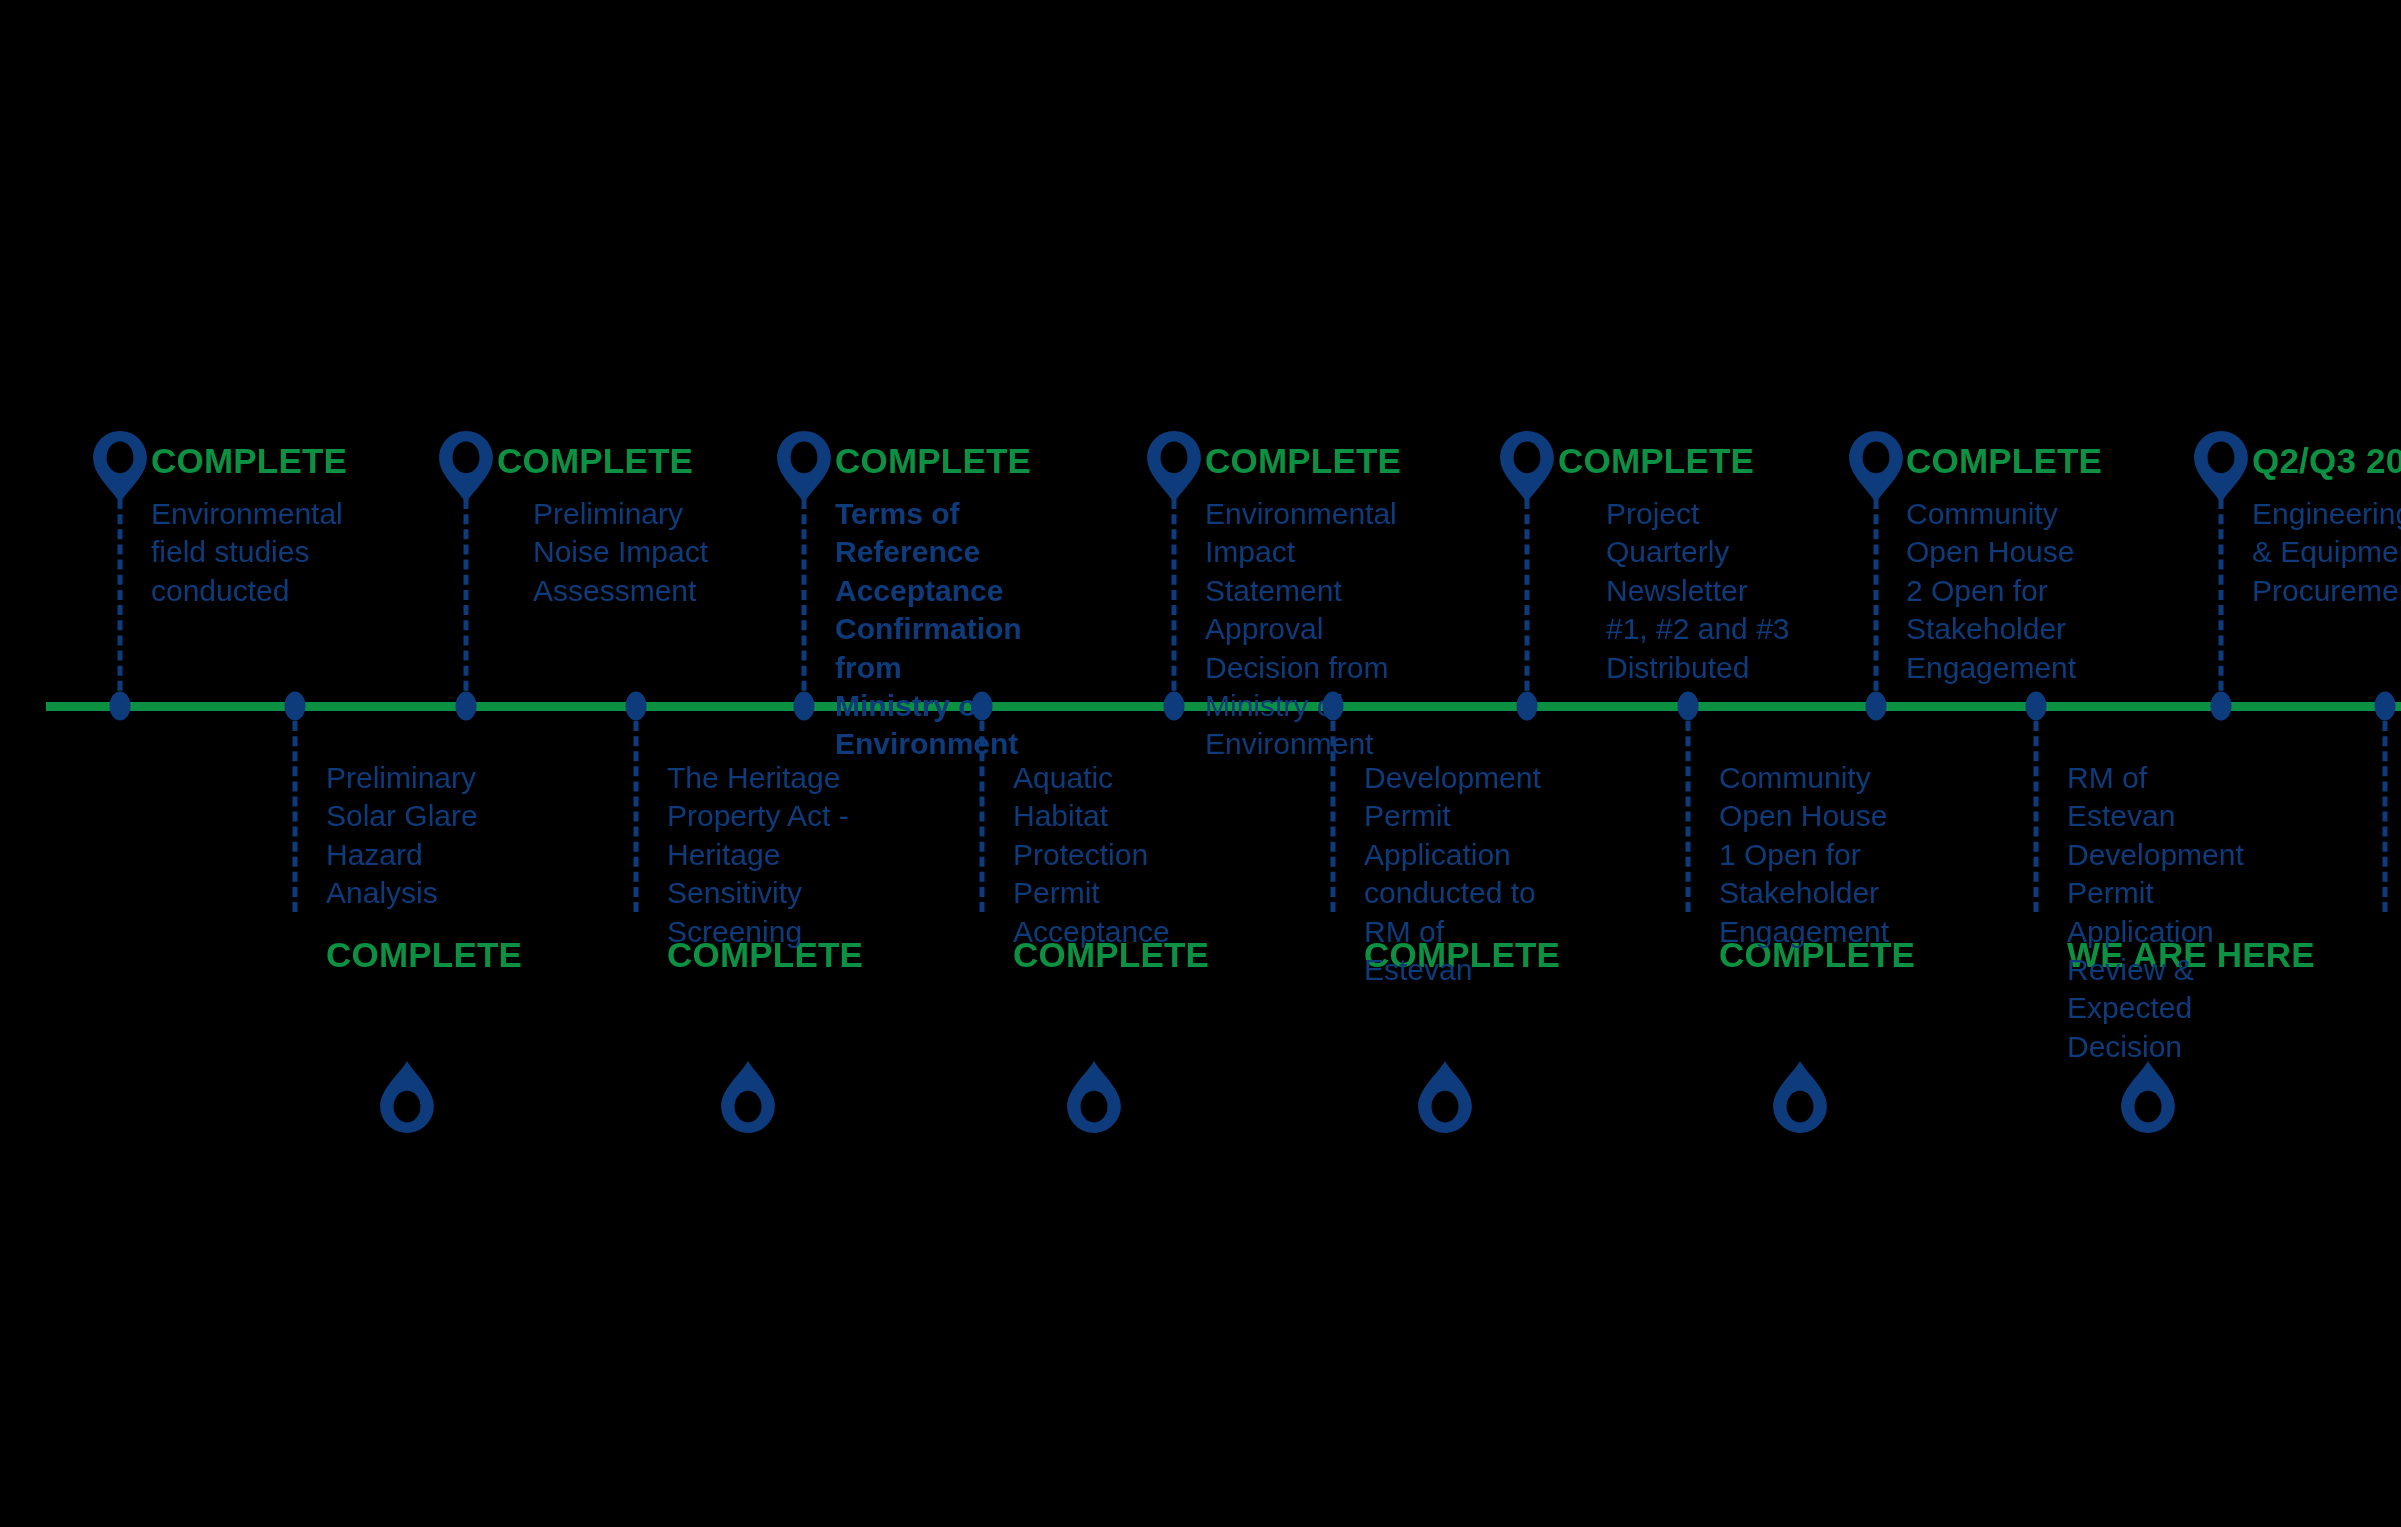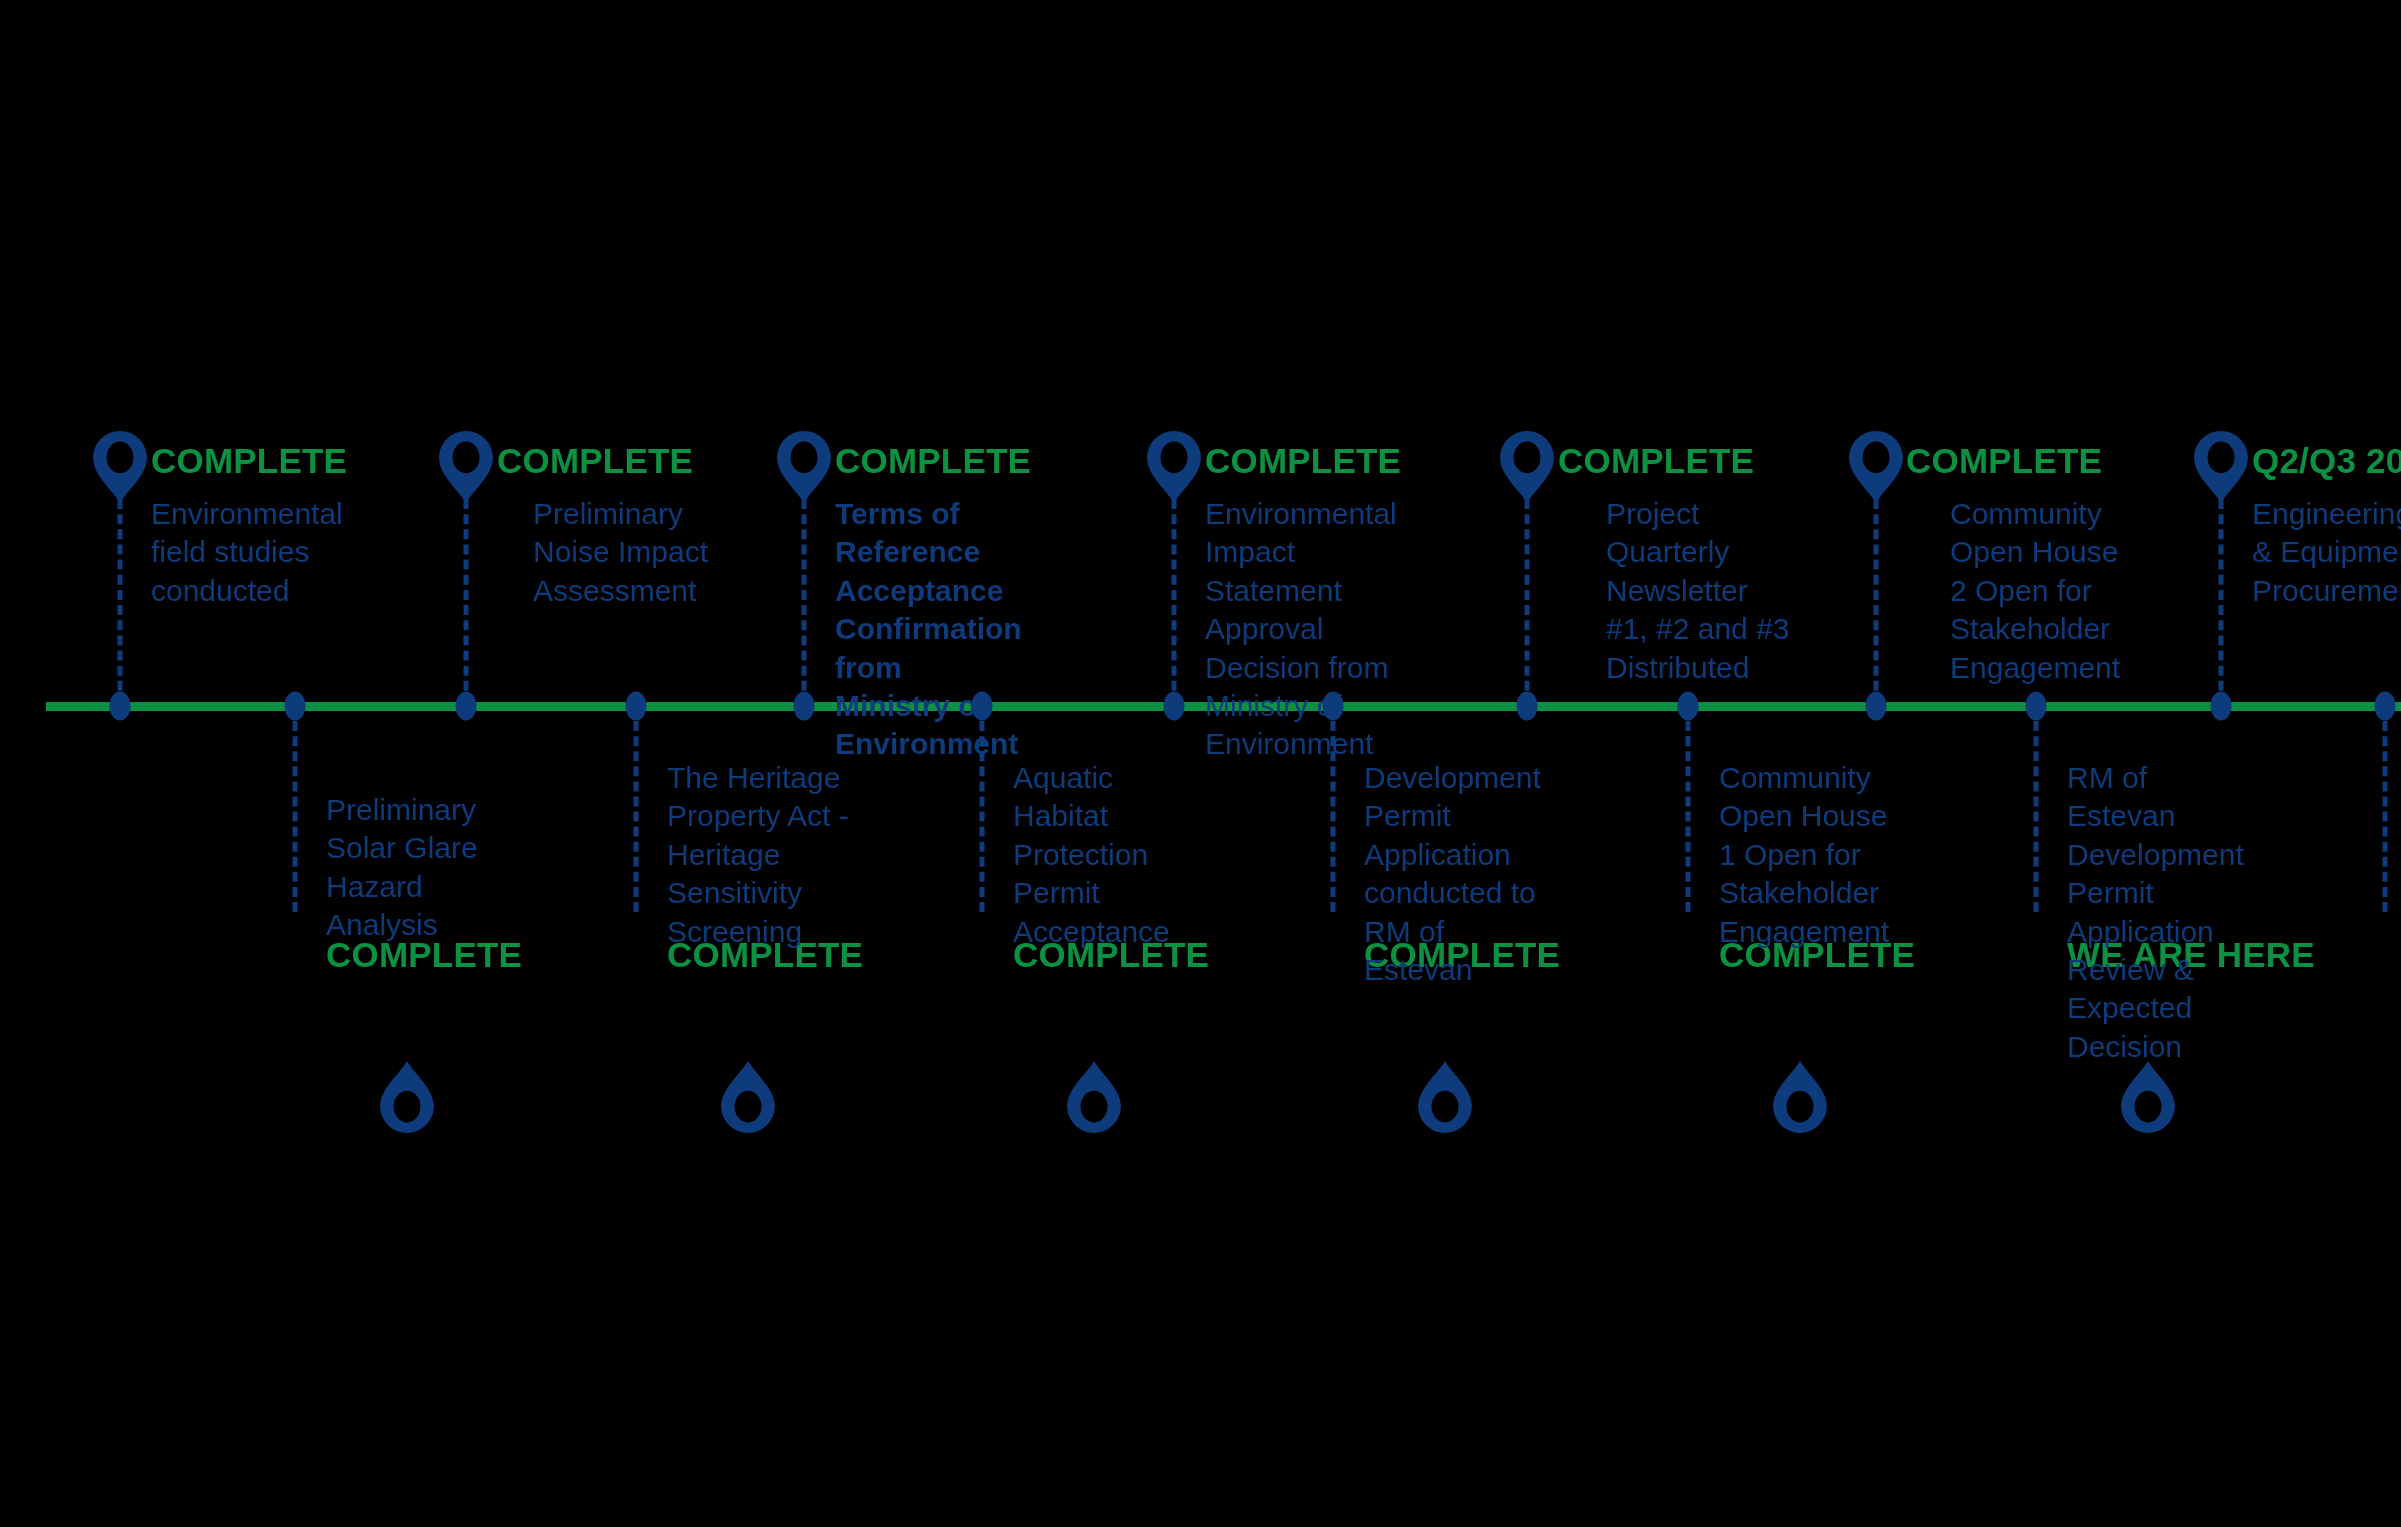--- a/index.html
+++ b/index.html
@@ -83,21 +83,21 @@
       <div class="desc" style="left: 151px; width: 187px; top: 495px;">Environmental field studies conducted</div>
       <div class="pin" style="left: 295px; top: 911px;">
         <svg viewBox="0 0 112 150" transform="rotate(180 56 75)">
           <path d="M56 0 C25 0 0 25 0 56 C0 92 40 122 56 150 C72 122 112 92 112 56 C112 25 87 0 56 0 Z" fill="#0D3B7C"></path>
           <ellipse cx="56" cy="55" rx="28" ry="33" fill="#000000"></ellipse>
         </svg>
       </div>
       <div class="connector" style="left: 295px; top: 706px; height: 206px;"></div>
       <div class="axis-node" style="left: 295px;"></div>
       <div class="status" style="left: 326px; top: 937px;">COMPLETE</div>
-      <div class="desc" style="left: 326px; width: 187px; top: 759px; margin-top: 32px;">Preliminary Solar Glare Hazard Analysis</div>
+      <div class="desc" style="left: 326px; width: 187px; top: 759px;">Preliminary Solar Glare Hazard Analysis</div>
       <div class="pin" style="left: 466px; top: 431px;">
         <svg viewBox="0 0 112 150">
           <path d="M56 0 C25 0 0 25 0 56 C0 92 40 122 56 150 C72 122 112 92 112 56 C112 25 87 0 56 0 Z" fill="#0D3B7C"></path>
           <ellipse cx="56" cy="55" rx="28" ry="33" fill="#000000"></ellipse>
         </svg>
       </div>
       <div class="connector" style="left: 466px; top: 499px; height: 207px;"></div>
       <div class="axis-node" style="left: 466px;"></div>
       <div class="status" style="left: 497px; top: 443px;">COMPLETE</div>
       <div class="desc" style="left: 497px; width: 187px; top: 495px; margin-left: 36px;">Preliminary Noise Impact Assessment</div>
@@ -173,21 +173,21 @@
       <div class="desc" style="left: 1719px; width: 187px; top: 759px;">Community Open House 1 Open for Stakeholder Engagement</div>
       <div class="pin" style="left: 1876px; top: 431px;">
         <svg viewBox="0 0 112 150">
           <path d="M56 0 C25 0 0 25 0 56 C0 92 40 122 56 150 C72 122 112 92 112 56 C112 25 87 0 56 0 Z" fill="#0D3B7C"></path>
           <ellipse cx="56" cy="55" rx="28" ry="33" fill="#000000"></ellipse>
         </svg>
       </div>
       <div class="connector" style="left: 1876px; top: 499px; height: 207px;"></div>
       <div class="axis-node" style="left: 1876px;"></div>
       <div class="status" style="left: 1906px; top: 443px;">COMPLETE</div>
-      <div class="desc" style="left: 1906px; width: 187px; top: 495px; margin-left: 44px;">Community Open House 2 Open for Stakeholder Engagement</div>
+      <div class="desc" style="left: 1906px; width: 187px; top: 495px;">Community Open House 2 Open for Stakeholder Engagement</div>
       <div class="pin" style="left: 2036px; top: 911px;">
         <svg viewBox="0 0 112 150" transform="rotate(180 56 75)">
           <path d="M56 0 C25 0 0 25 0 56 C0 92 40 122 56 150 C72 122 112 92 112 56 C112 25 87 0 56 0 Z" fill="#0D3B7C"></path>
           <ellipse cx="56" cy="55" rx="28" ry="33" fill="#000000"></ellipse>
         </svg>
       </div>
       <div class="connector" style="left: 2036px; top: 706px; height: 206px;"></div>
       <div class="axis-node" style="left: 2036px;"></div>
       <div class="status" style="left: 2067px; top: 937px;">WE ARE HERE</div>
       <div class="desc" style="left: 2067px; width: 187px; top: 759px;">RM of Estevan Development Permit Application Review &amp; Expected Decision</div>

